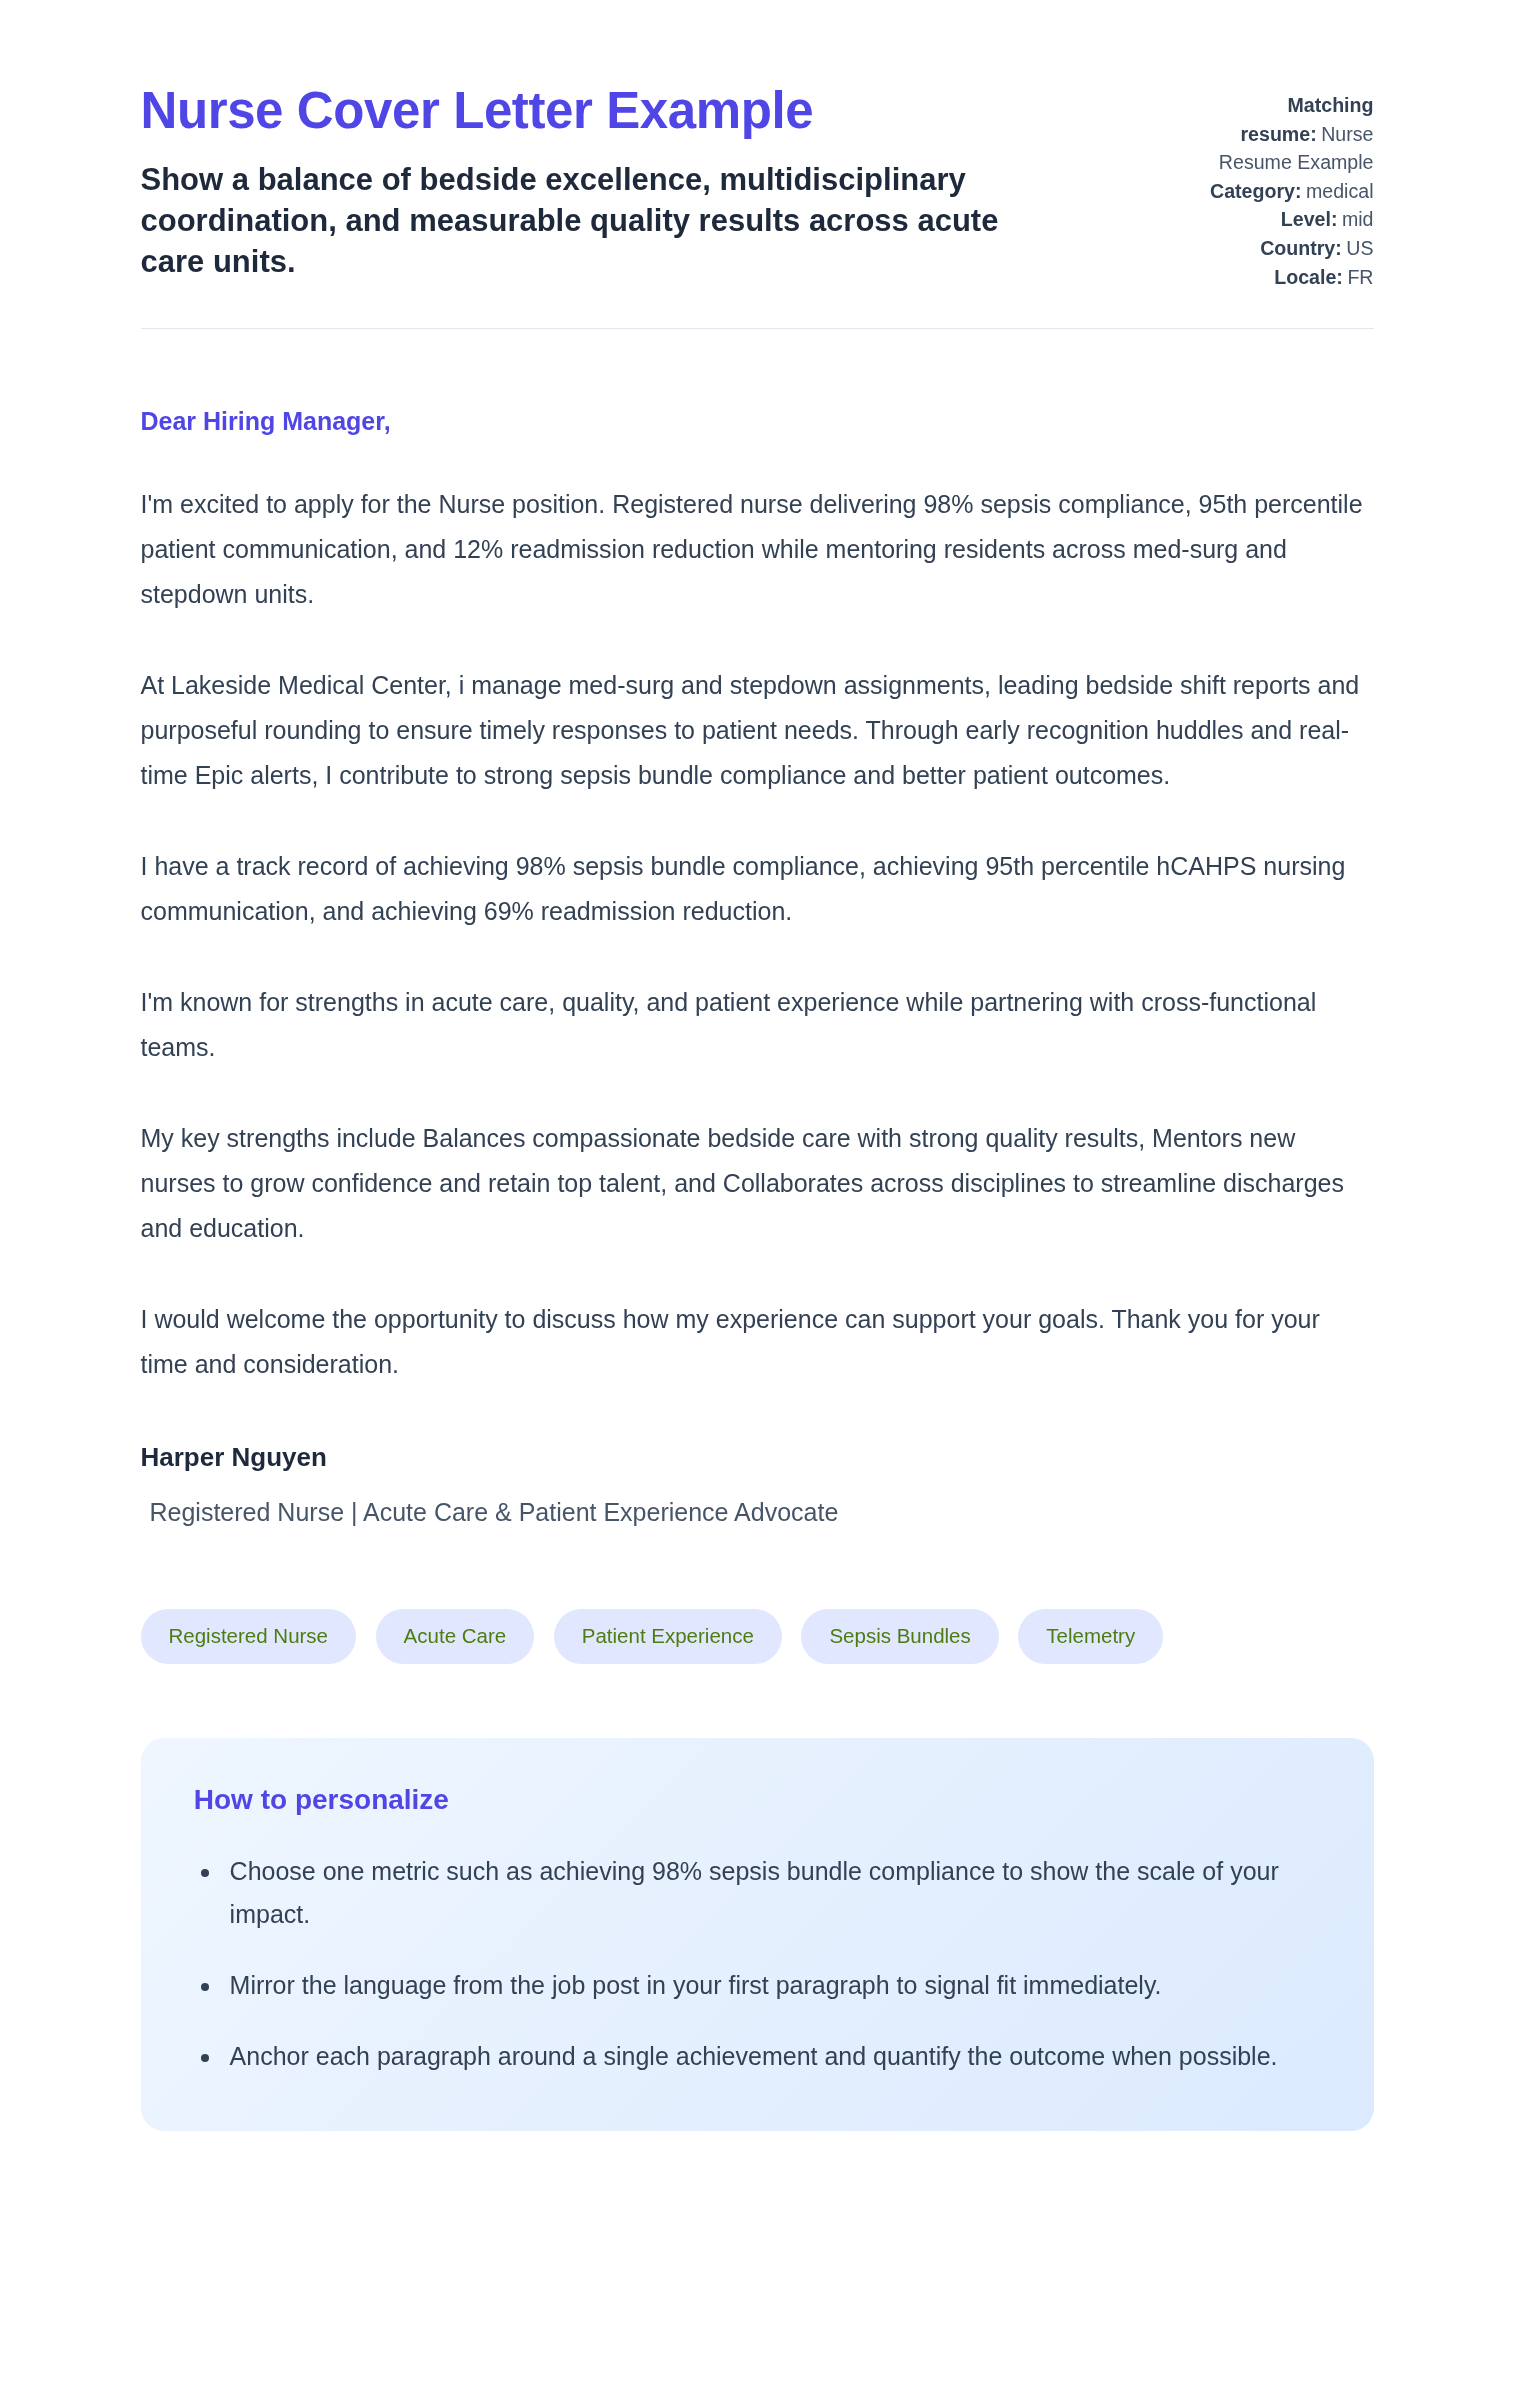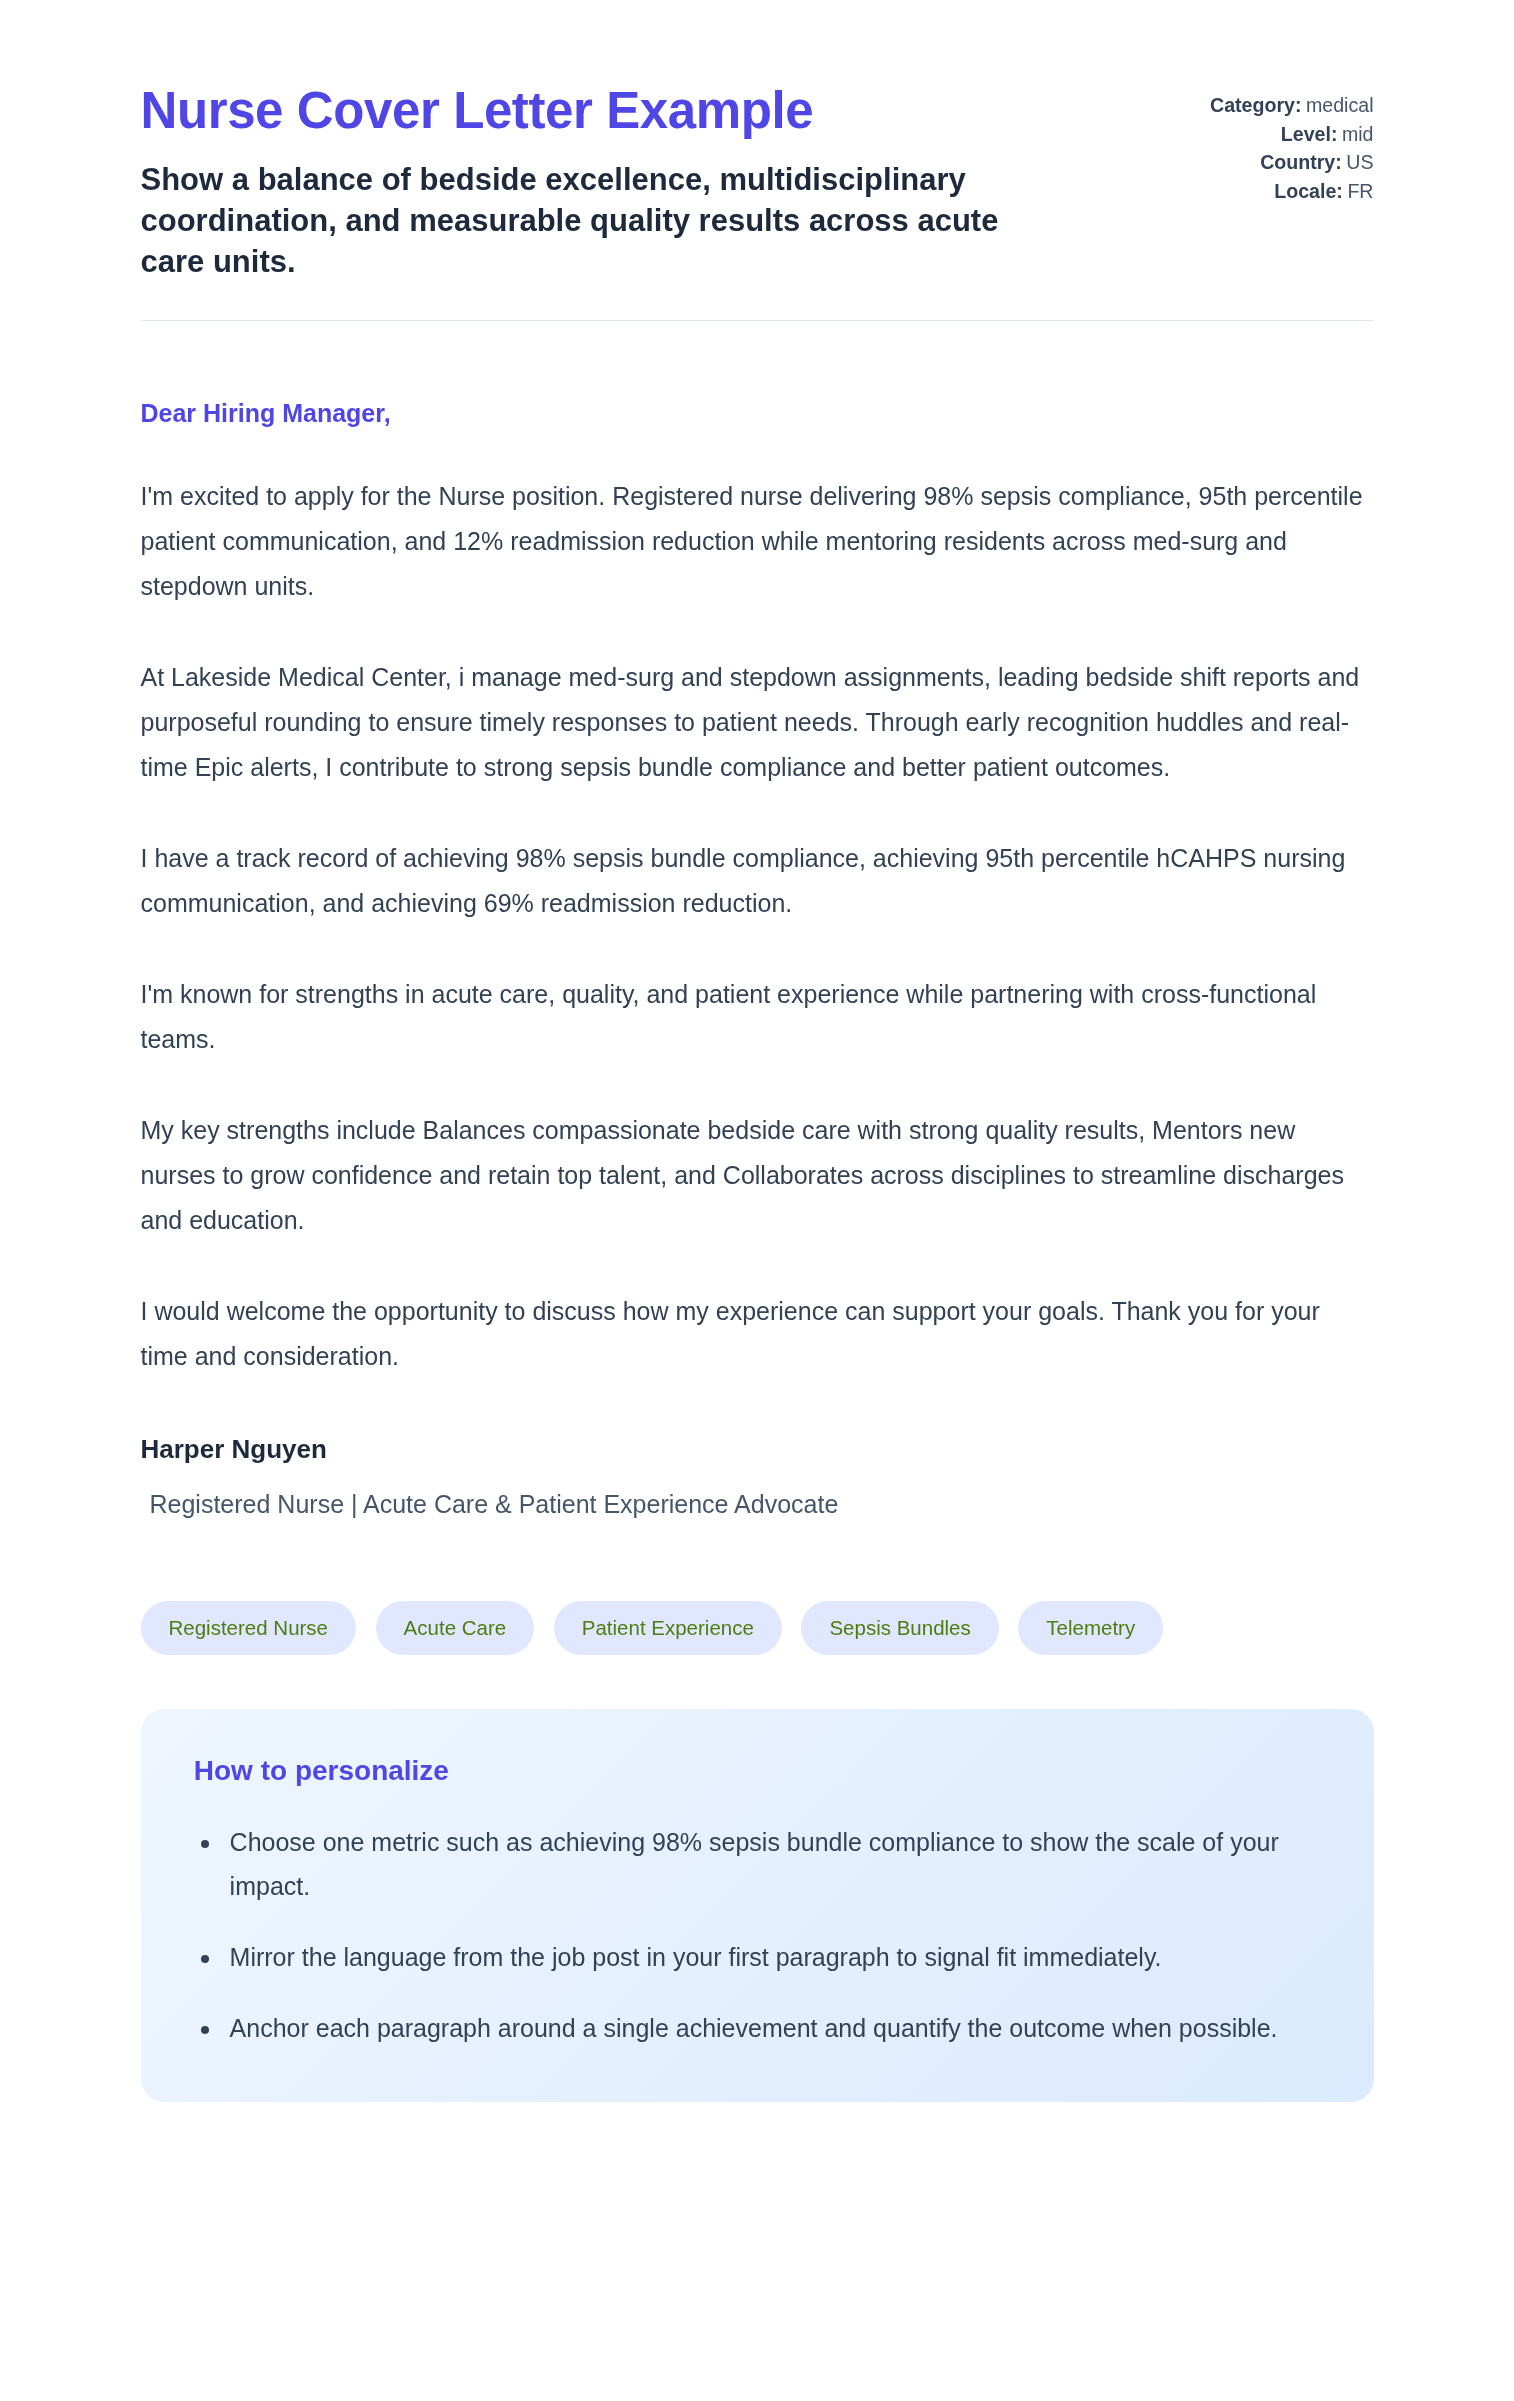--- a/index.html
+++ b/index.html
@@ -100,21 +100,21 @@
     color: #4d7c0f;
     font-size: 20.5px;
     line-height: 1;
     padding: 17px 28px;
     border-radius: 890px;
     white-space: nowrap;
   }
 
   
   .personalize {
-    margin-top: 54px;
+    margin-top: 74px;
     background: linear-gradient(135deg, #eff6ff 0%, #dbeafe 100%);
     border-radius: 23px;
     padding: 46px 52px 52px 39px;
   }
   .personalize-title {
     margin: 0 0 34px 14.3px;
     font-size: 28px;
     font-weight: 700;
     color: #4f46e5;
   }
@@ -136,20 +136,21 @@
 
 <div class="page">
 
   <header class="header">
     <div class="header-left">
       <h1 class="title">Nurse Cover Letter Example</h1>
       <h2 class="subtitle">Show a balance of bedside excellence, multidisciplinary coordination, and measurable quality results across acute care units.</h2>
     </div>
     <aside class="meta">
 
+        <div class="meta-item"><strong class="meta-label">Matching resume:</strong><span class="meta-value">Nurse Resume Example</span></div>
 
         <div class="meta-item"><strong class="meta-label">Category:</strong><span class="meta-value">medical</span></div>
 
         <div class="meta-item"><strong class="meta-label">Level:</strong><span class="meta-value">mid</span></div>
 
         <div class="meta-item"><strong class="meta-label">Country:</strong><span class="meta-value">US</span></div>
 
         <div class="meta-item"><strong class="meta-label">Locale:</strong><span class="meta-value">FR</span></div>
       </aside>
   </header>

